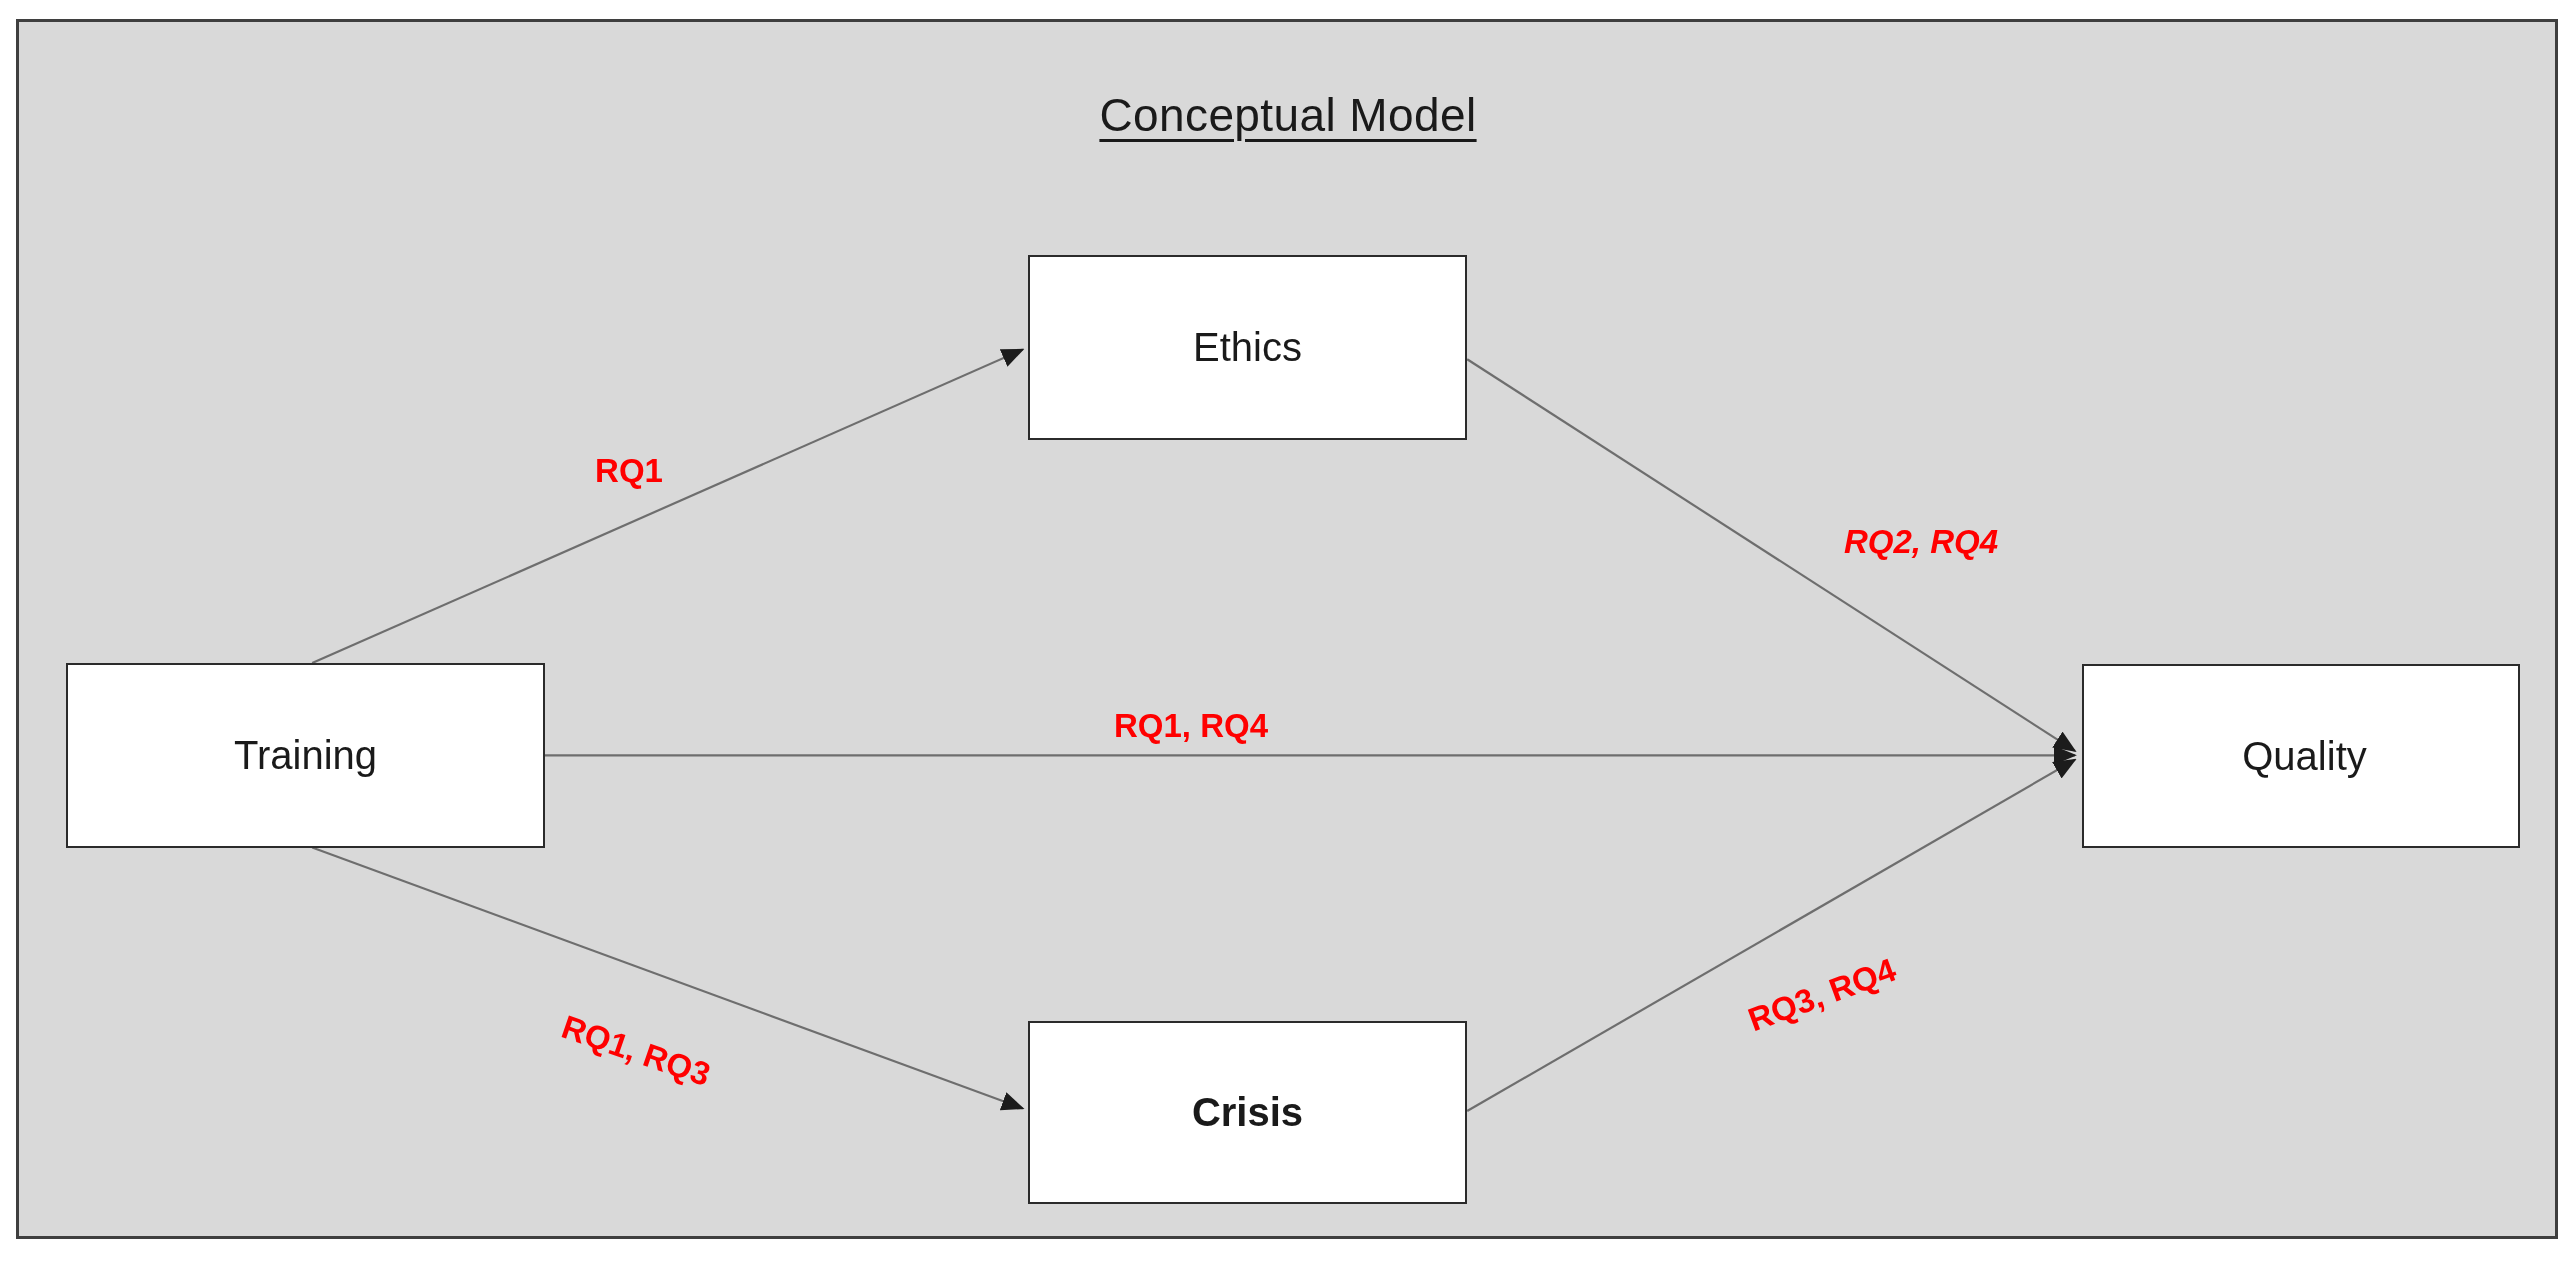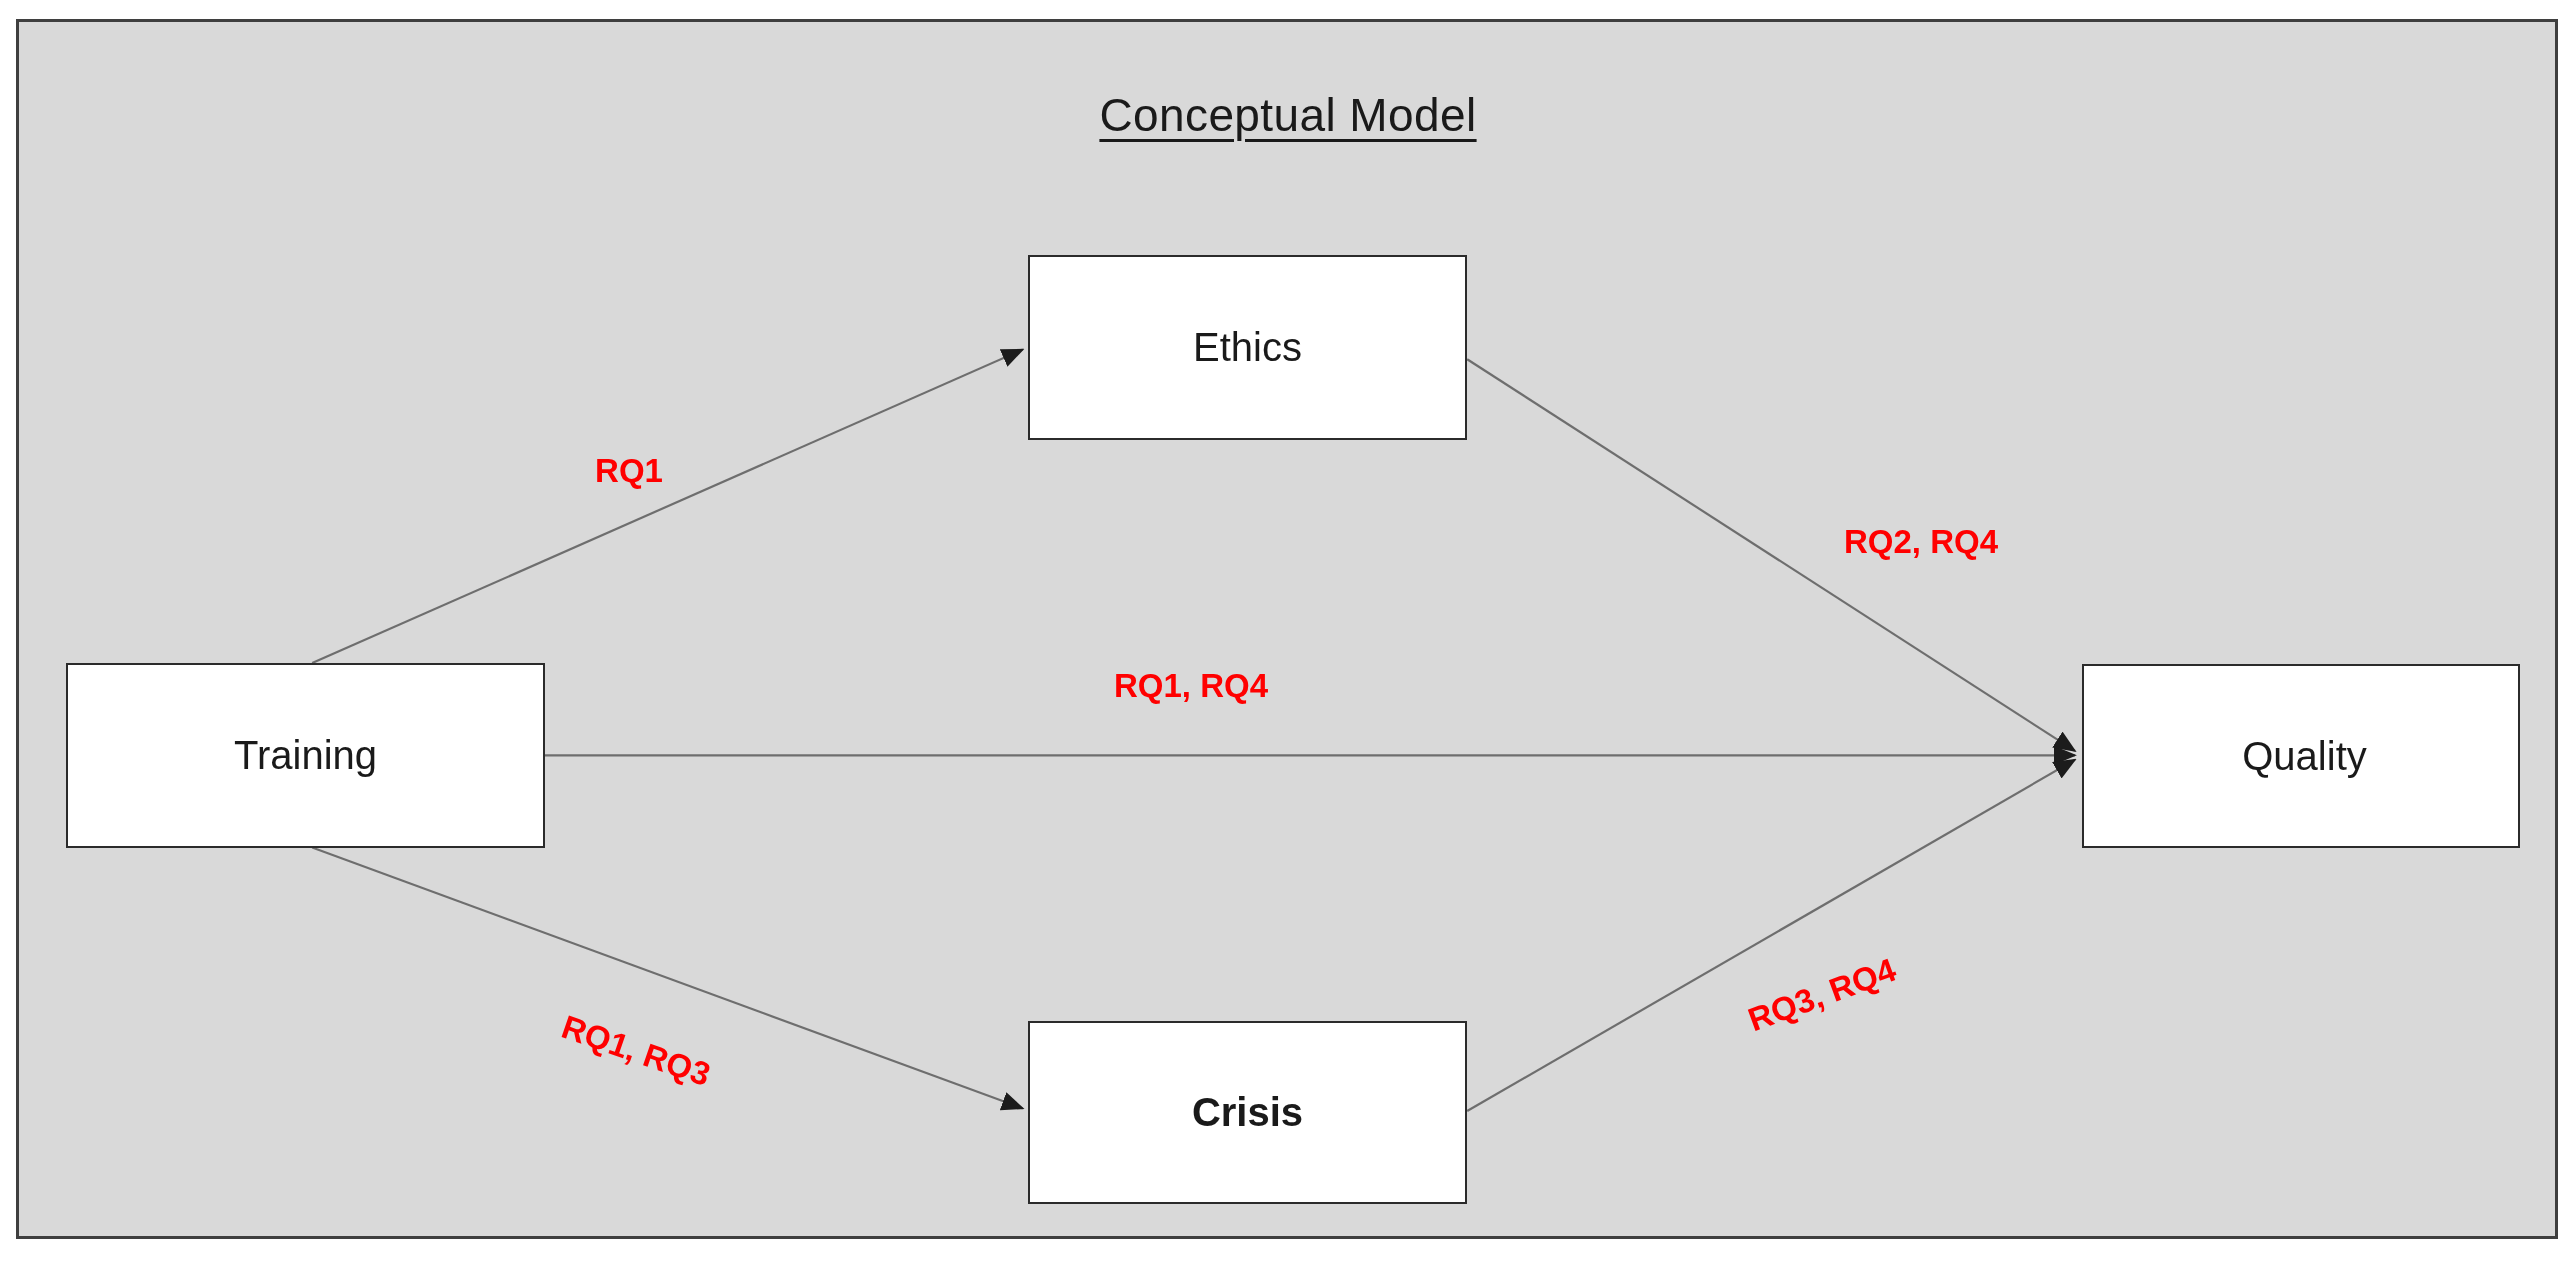--- a/index.html
+++ b/index.html
@@ -70,22 +70,22 @@
 
   .edge-label {
     position: absolute;
     font-size: 33px;
     font-weight: bold;
     color: var(--edge-label);
     white-space: nowrap;
     transform: translate(-50%, -50%);
   }
   #lbl-rq1      { left: 629px;  top: 471px;  }
-  #lbl-rq1-rq4  { left: 1191px; top: 686px;  }
-  #lbl-rq2-rq4  { left: 1921px; top: 542px;  }
+  #lbl-rq1-rq4  { left: 1191px; top: 726px;  }
+  #lbl-rq2-rq4  { left: 1921px; top: 542px; font-style: italic;  }
   #lbl-rq1-rq3  { left: 636px;  top: 1051px; transform: translate(-50%,-50%) rotate(19deg); }
   #lbl-rq3-rq4  { left: 1822px; top: 995px; transform: translate(-50%,-50%) rotate(-20deg); }
 </style>
 </head>
 <body>
 
 <div class="page">
 
   <div class="panel"></div>
 

